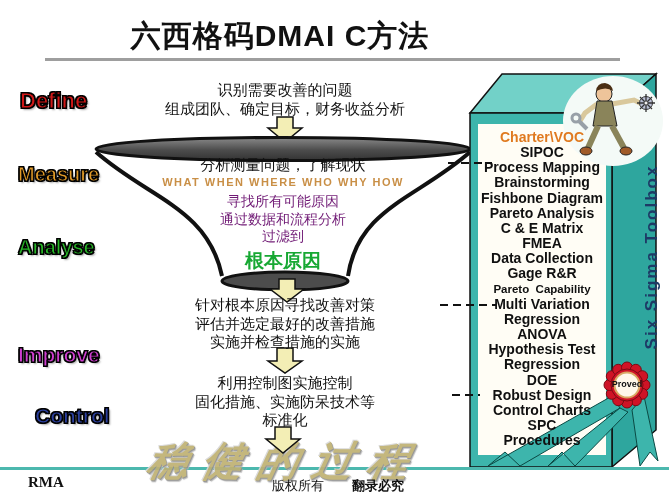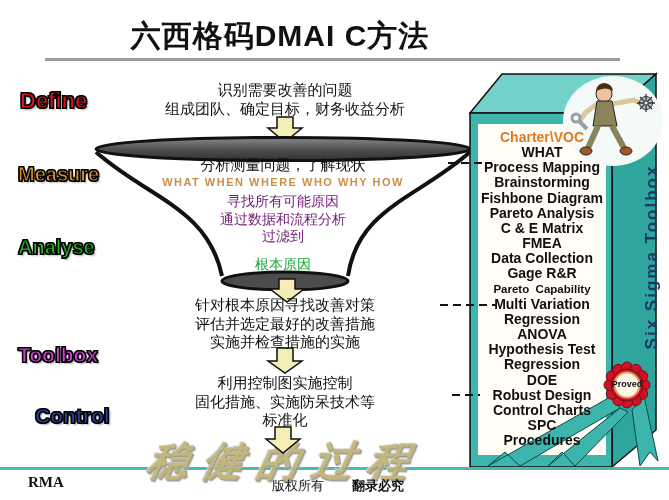--- a/index.html
+++ b/index.html
@@ -18,21 +18,21 @@
   #stage-improve{left:18px;top:343px;font-size:21px;color:#cf3ed0;}
   #stage-control{left:20px;top:404px;font-size:21px;color:#2b3f9e;padding-left:15px;}
   .cblock{left:120px;width:330px;text-align:center;color:#111;font-size:15px;line-height:18.5px;}
   #define-desc{top:81px;}
   #improve-desc{top:296px;left:130px;width:310px;}
   #control-desc{top:374px;left:130px;width:310px;}
   #measure-line{left:133px;top:156px;width:300px;text-align:center;font-size:15px;color:#111;}
   #questions{left:133px;top:176px;width:300px;text-align:center;font-size:11px;font-weight:bold;
              color:#c98f46;letter-spacing:1.5px;}
   #analyse-lines{left:133px;top:193px;width:300px;text-align:center;font-size:14px;line-height:17.5px;color:#701a75;}
-  #root-cause{left:133px;top:256px;width:300px;text-align:center;font-size:14px;font-weight:normal;color:#17a833;}
+  #root-cause{left:133px;top:248px;width:300px;text-align:center;font-size:19px;font-weight:bold;color:#17a833;}
   #tool-list{left:478px;top:130px;width:128px;text-align:center;z-index:2;position:absolute;}
   .tool{font-size:14px;font-weight:bold;line-height:15.15px;color:#101010;white-space:nowrap;}
   .tool-charter{color:#e07a1f;}
   .tool-small{font-size:11.5px;white-space:pre;}
   #side-label{left:642px;top:392px;width:270px;height:20px;line-height:20px;text-align:center;
               transform:rotate(-90deg);transform-origin:0 0;font-size:17px;font-weight:bold;
               color:#1d3a66;letter-spacing:2px;}
   #proved-label{left:603px;top:379px;width:48px;text-align:center;font-size:9px;font-weight:bold;color:#111;}
   #watermark{left:148px;top:434px;width:340px;z-index:2;position:absolute;
              font-size:41px;font-weight:bold;font-style:italic;letter-spacing:14px;white-space:nowrap;
@@ -130,21 +130,21 @@
     </g>
 
     <rect x="0" y="467" width="669" height="3" fill="#4cb8ae"></rect>
   </svg>
 
   <div class="txt" id="title">六西格码DMAI C方法</div>
 
   <div class="stage" id="stage-define">Define</div>
   <div class="stage" id="stage-measure">Measure</div>
   <div class="stage" id="stage-analyse">Analyse</div>
-  <div class="stage" id="stage-improve">Toolbox</div>
+  <div class="stage" id="stage-improve">Improve</div>
   <div class="stage" id="stage-control">Control</div>
 
   <div class="txt cblock" id="define-desc">
     <div>识别需要改善的问题</div>
     <div>组成团队、确定目标，财务收益分析</div>
   </div>
 
   <div class="txt" id="measure-line">分析测量问题，了解现状</div>
   <div class="txt" id="questions">WHAT WHEN WHERE WHO WHY HOW</div>
   <div class="txt" id="analyse-lines">
@@ -160,21 +160,21 @@
     <div>实施并检查措施的实施</div>
   </div>
   <div class="txt cblock" id="control-desc">
     <div>利用控制图实施控制</div>
     <div>固化措施、实施防呆技术等</div>
     <div>标准化</div>
   </div>
 
   <div id="tool-list">
     <div class="tool tool-charter">Charter\VOC</div>
-    <div class="tool">WHAT</div>
+    <div class="tool">SIPOC</div>
     <div class="tool">Process Mapping</div>
     <div class="tool">Brainstorming</div>
     <div class="tool">Fishbone Diagram</div>
     <div class="tool">Pareto Analysis</div>
     <div class="tool">C &amp; E Matrix</div>
     <div class="tool">FMEA</div>
     <div class="tool">Data Collection</div>
     <div class="tool">Gage R&amp;R</div>
     <div class="tool tool-small">Pareto  Capability</div>
     <div class="tool">Multi Variation</div>

